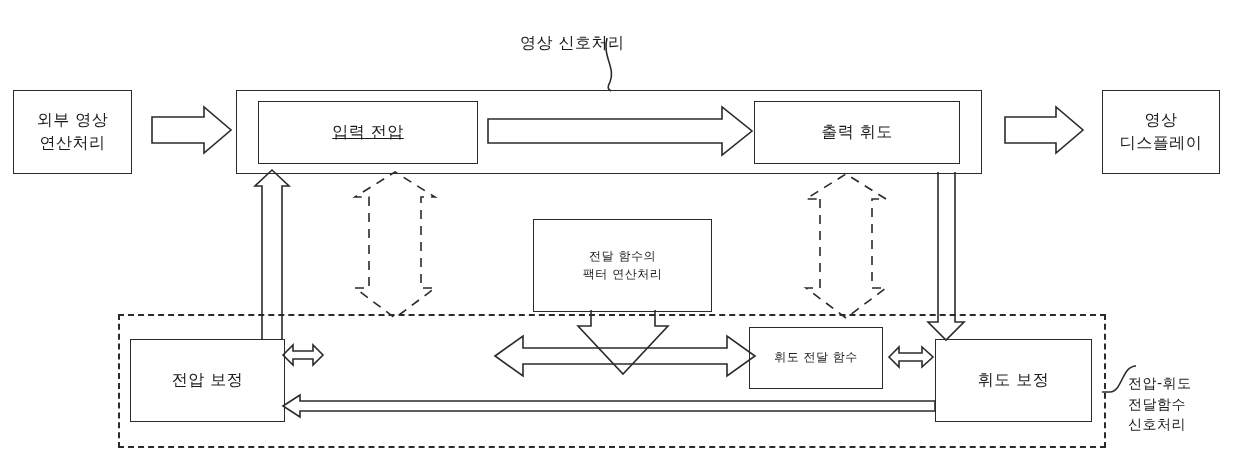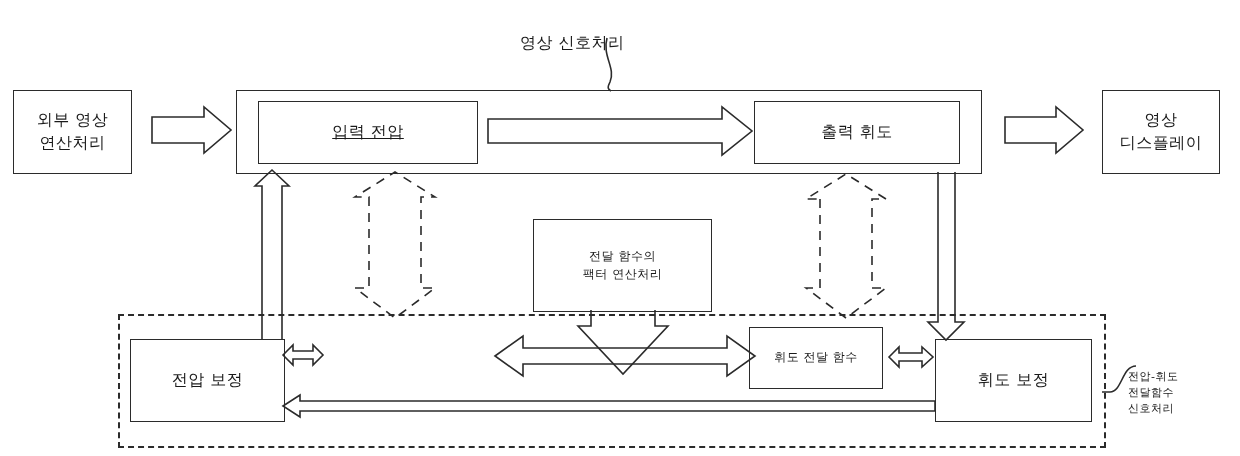--- a/index.html
+++ b/index.html
@@ -32,21 +32,21 @@
     position:absolute;
     color:#1a1a1a;
     text-align:left;
     line-height:1.45;
     white-space:pre-line;
     letter-spacing:0.5px;
   }
   svg.overlay{position:absolute;left:0;top:0;width:1240px;height:456px;pointer-events:none;}
   .f16{font-size:16px;}
   .f15{font-size:12px;}
-  .f14{font-size:11px;}
+  .f14{font-size:14px;}
 </style>
 </head>
 <body>
 
 <div id="stage">
 
   <div class="node f16" style="left:13px;top:90px;width:117px;height:82px;">
     <span>외부 영상
 연산처리</span>
   </div>

